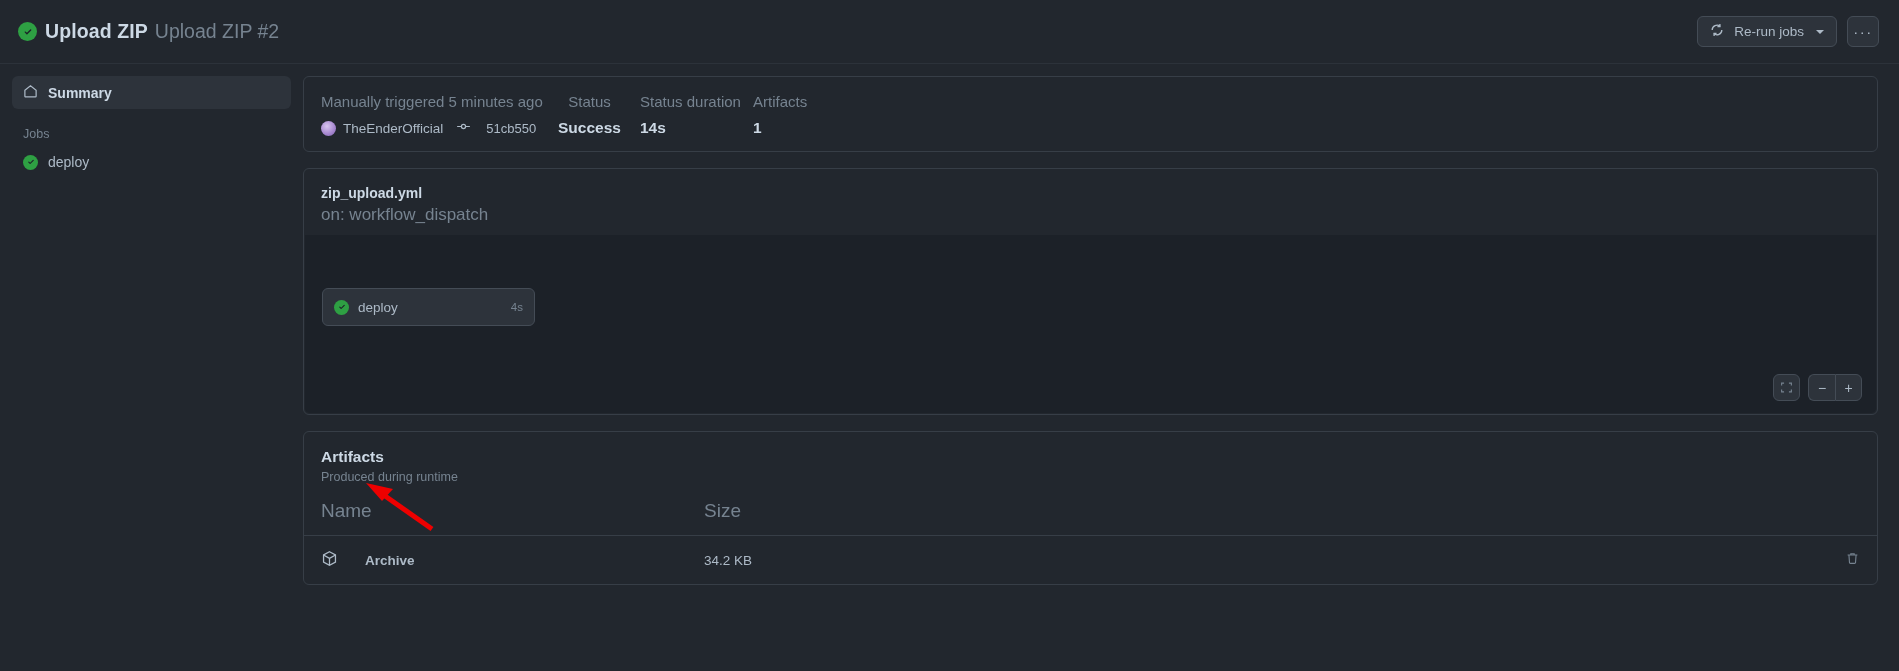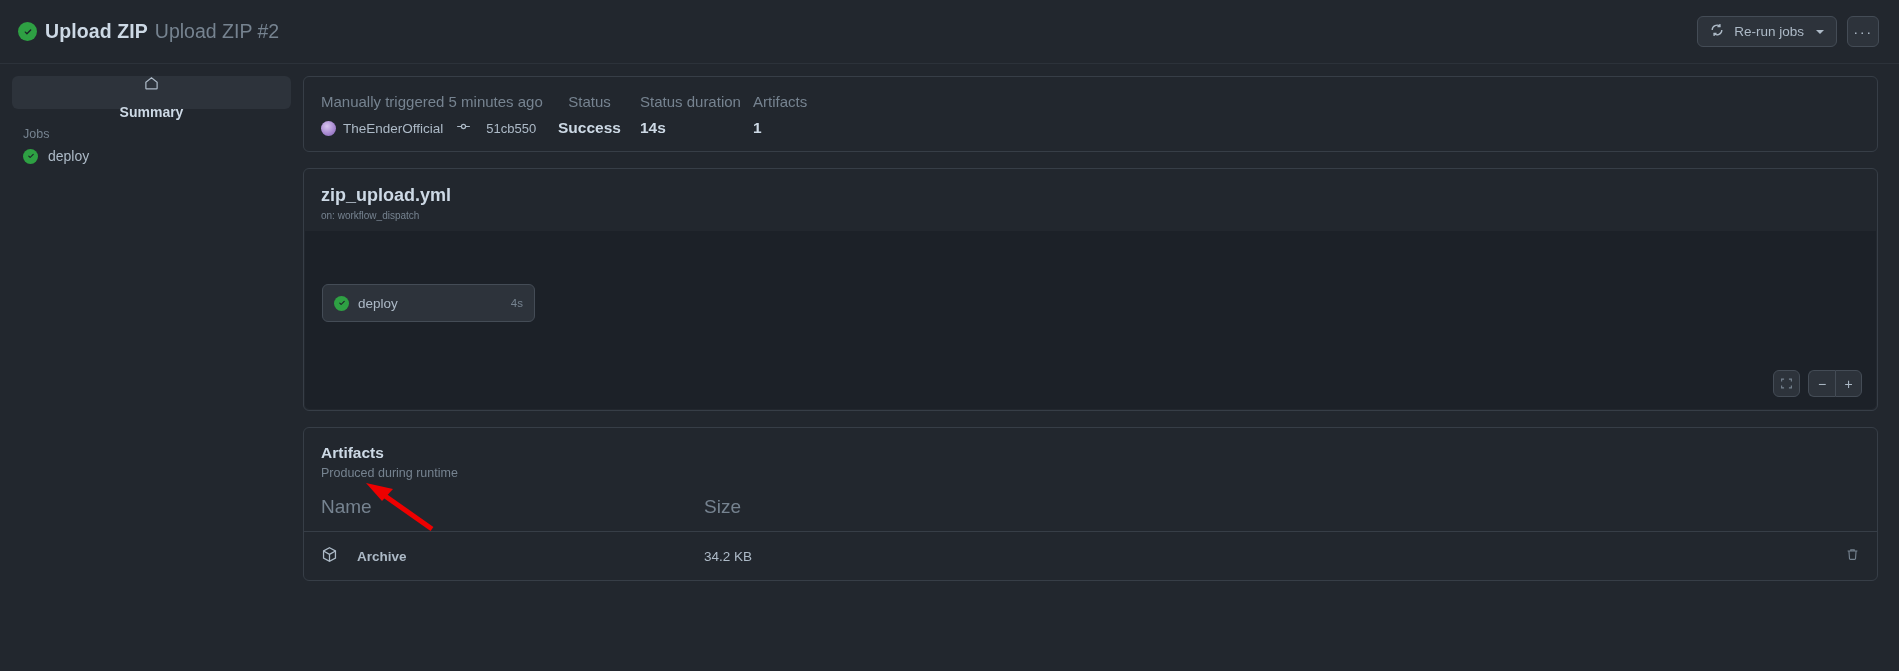--- a/index.html
+++ b/index.html
@@ -58,26 +58,26 @@
   }
 
   
   .body { display: flex; height: calc(671px - 65px); }
 
   
   .sidebar { width: 303px; flex: none; padding: 12px 12px 0 12px; }
   .side-item {
     display: flex; align-items: center; gap: 10px;
     height: 33px; padding: 0 11px;
-    border-radius: 6px; font-size: 14px; cursor: pointer; flex-direction: column;
+    border-radius: 6px; font-size: 14px; cursor: pointer;
   }
   .side-item.active { background: #2d333b; color: #cdd9e5; font-weight: bold; }
   .side-section {
     font-size: 12.5px; color: #768390; padding: 0 11px;
-    margin-top: 18px; 
+    margin-top: 18px; margin-bottom: 6px;
   }
   .side-job {
     display: flex; align-items: center; gap: 10px;
     height: 30px; padding: 0 11px; border-radius: 6px;
     font-size: 14px; color: #adbac7; cursor: pointer;
   }
   .dot-check {
     width: 15px; height: 15px; border-radius: 50%;
     background: #2ea043; flex: none;
     display: flex; align-items: center; justify-content: center;
@@ -103,22 +103,22 @@
   .actor { display: flex; align-items: center; gap: 7px; font-size: 13.5px; color: #adbac7; font-weight: normal; }
   .avatar {
     width: 15px; height: 15px; border-radius: 50%;
     background: radial-gradient(circle at 40% 35%, #d8c6ef 0%, #a98ad1 55%, #7c5fae 100%);
     flex: none;
   }
   .commit { display: flex; align-items: center; gap: 15px; margin-left: 6px; color: #adbac7; font-size: 13px; }
 
   
   .wf-head { padding: 16px 17px 10px 17px; }
-  .wf-title { font-size: 18px; font-weight: bold; color: #cdd9e5; margin-bottom: 4px; }
-  .wf-sub { font-size: 10px; color: #768390; }
+  .wf-title { font-size: 14px; font-weight: bold; color: #cdd9e5; margin-bottom: 4px; }
+  .wf-sub { font-size: 17px; color: #768390; }
   .graph {
     position: relative;
     background: #1c2128;
     height: 178px;
     margin: 0 1px 1px 1px;
     border-bottom-left-radius: 5px; border-bottom-right-radius: 5px;
     overflow: hidden;
   }
   .node {
     position: absolute; left: 17px; top: 53px;
@@ -152,21 +152,21 @@
   .art-sub { font-size: 12.5px; color: #768390; }
   .art-table { width: 100%; border-collapse: collapse; }
   .art-table th {
     text-align: left; font-weight: normal; font-size: 19px; color: #768390;
     padding: 4px 0 13px 0; border-bottom: 1px solid #373e47;
   }
   .art-table th.c-name { padding-left: 17px; width: 400px; }
   .art-table th.c-size { width: 300px; }
   .art-table td { padding: 14px 0; font-size: 13.5px; color: #adbac7; }
   .art-table td.c-name { padding-left: 17px; }
-  .art-name-cell { display: flex; align-items: center; gap: 19px; }
+  .art-name-cell { display: flex; align-items: center; gap: 27px; }
   .art-name { font-weight: bold; color: #adbac7; }
   .trash-cell { text-align: right; padding-right: 17px !important; }
   .trash { display: inline-flex; color: #768390; cursor: pointer; }
 
   
   .annot { position: absolute; left: 0; top: 0; width: 1899px; height: 671px; pointer-events: none; }
 </style>
 </head>
 <body>
 

